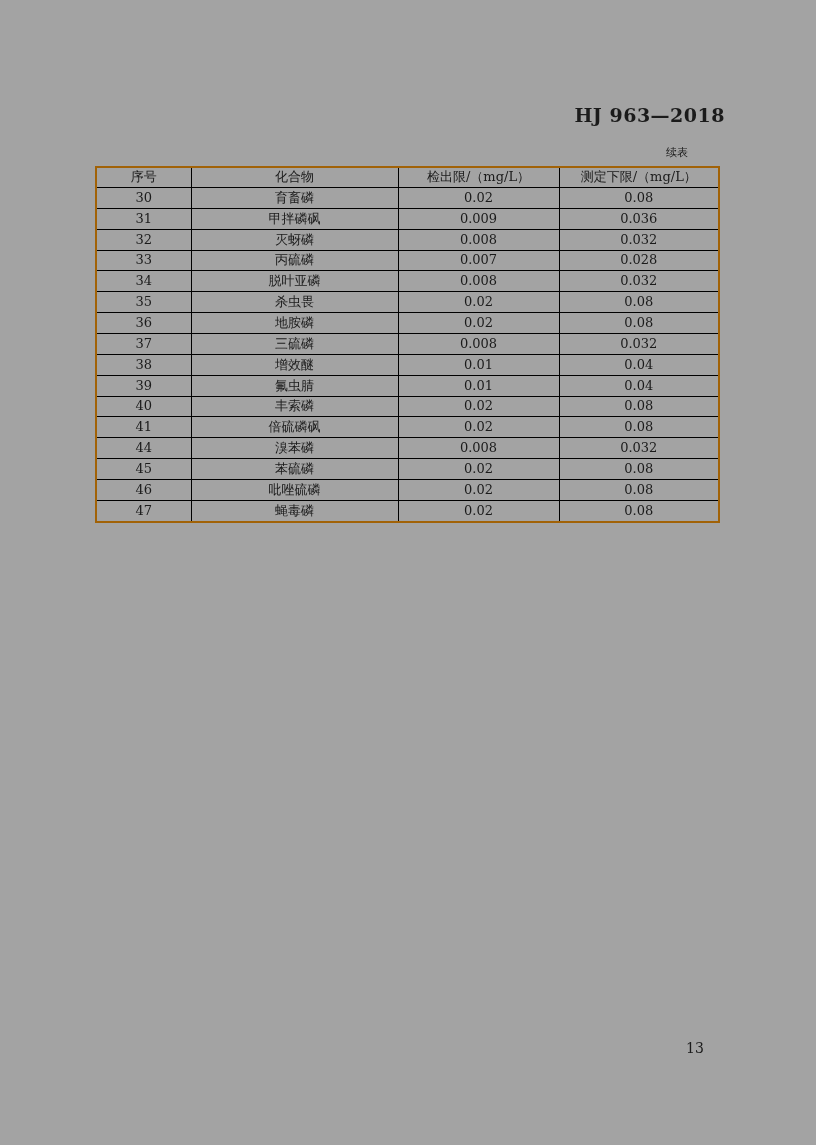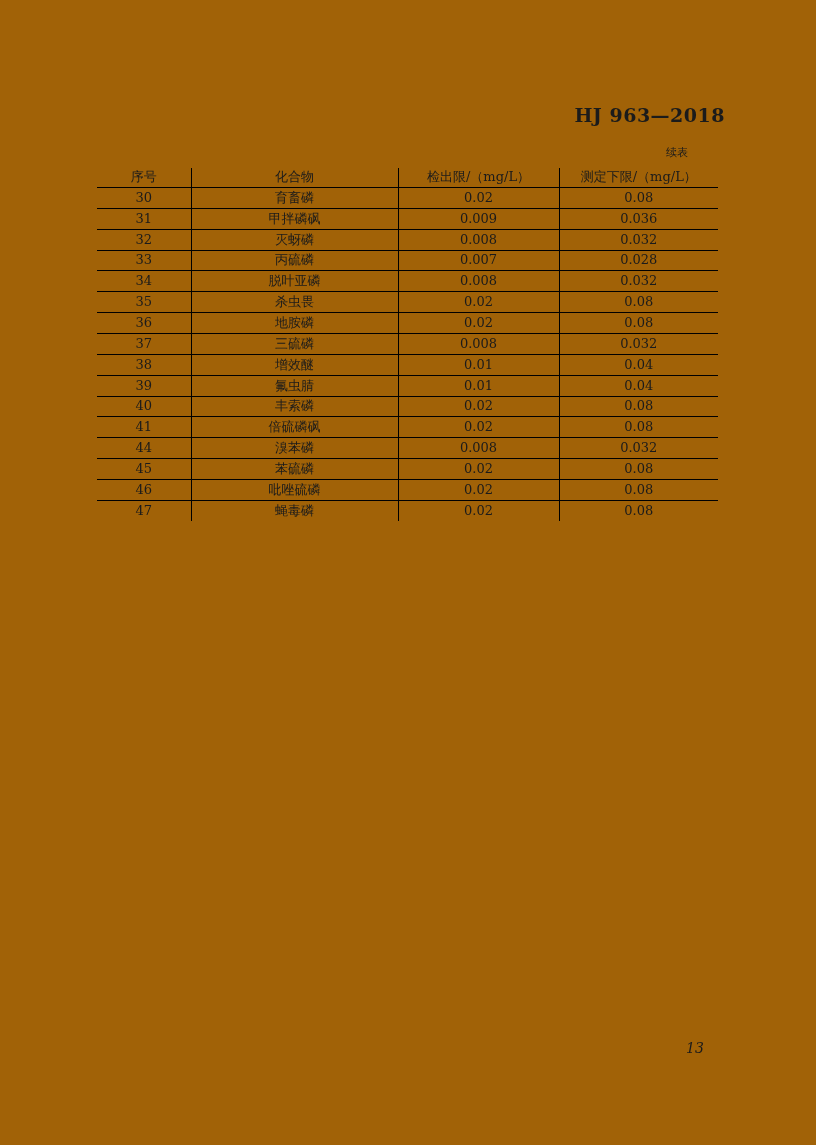--- a/index.html
+++ b/index.html
@@ -4,21 +4,21 @@
 <style>
   html, body {
     margin: 0;
     padding: 0;
     background: #ffffff;
   }
   .page {
     position: relative;
     width: 816px;
     height: 1145px;
-    background: #a16207;
+    background: #a3a3a3;
     font-family: "DejaVu Serif", "Liberation Serif", serif;
     color: #1b1b1b;
     overflow: hidden;
   }
   .doc-code {
     position: absolute;
     top: 104px;
     right: 91px;
     font-size: 19px;
     font-weight: 700;
@@ -59,21 +59,20 @@
   }
   .col-index  { width: 95px;  }
   .col-name   { width: 207px; }
   .col-dl     { width: 161px; }
   .col-ll     { width: 160px; }
   .page-number {
     position: absolute;
     top: 1040px;
     left: 686px;
     font-size: 14px;
-    font-style: italic;
   }
 </style>
 </head>
 <body>
 
 <div class="page">
 
   <div class="doc-code">HJ 963—2018</div>
 
   <div class="continued-label">续表</div>

